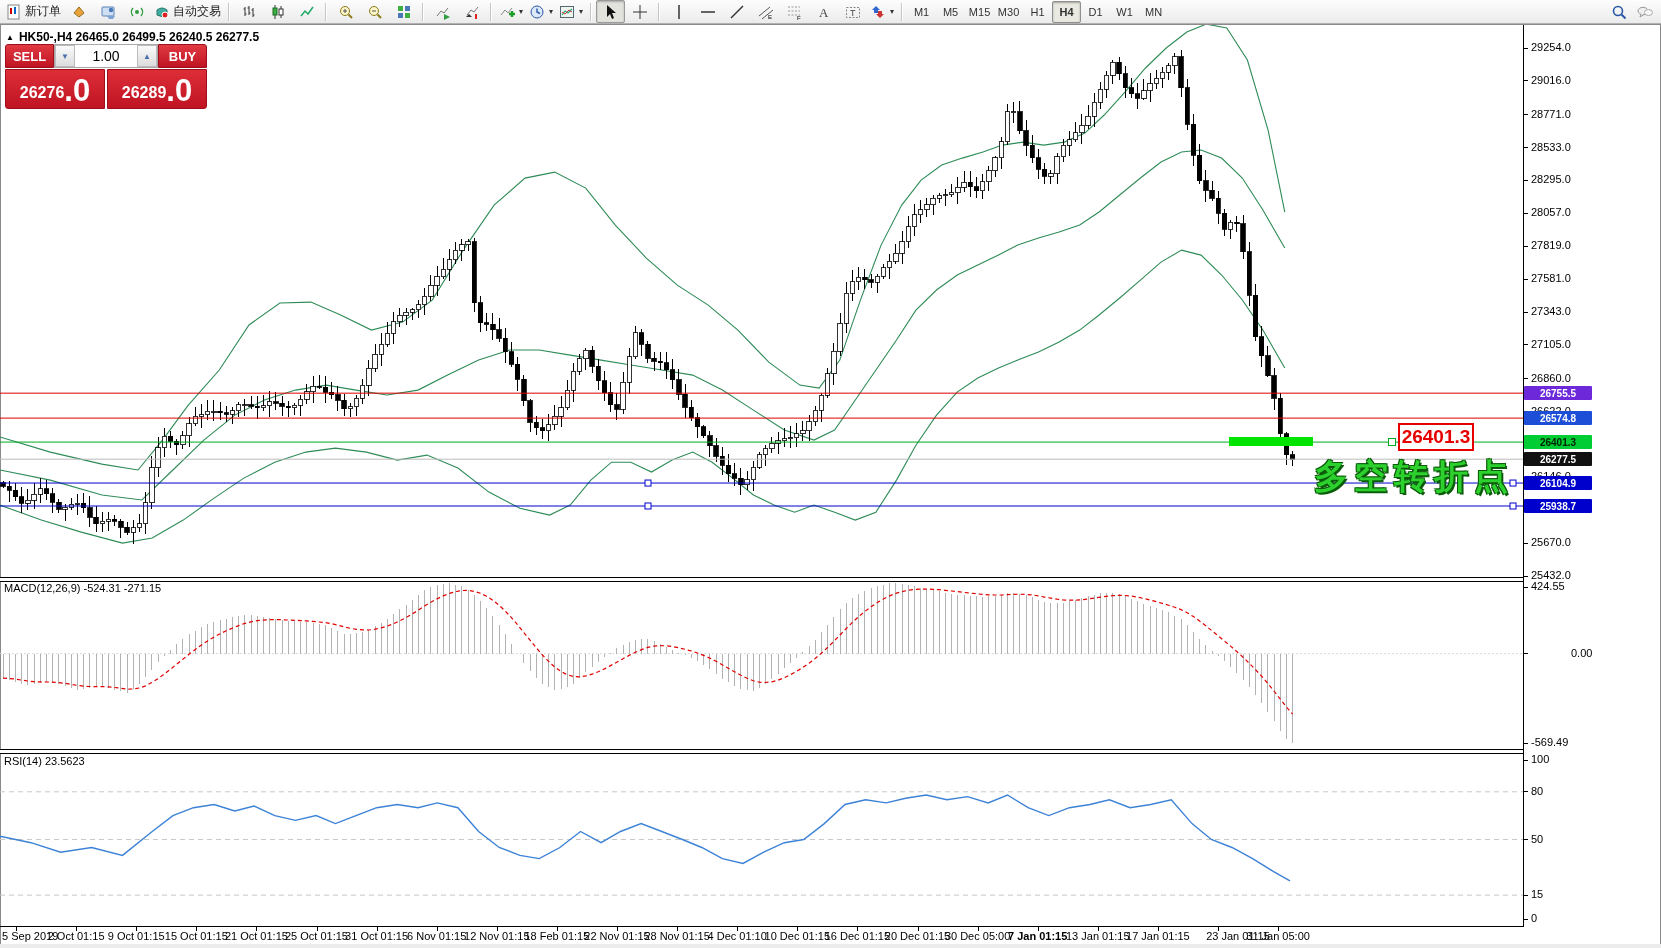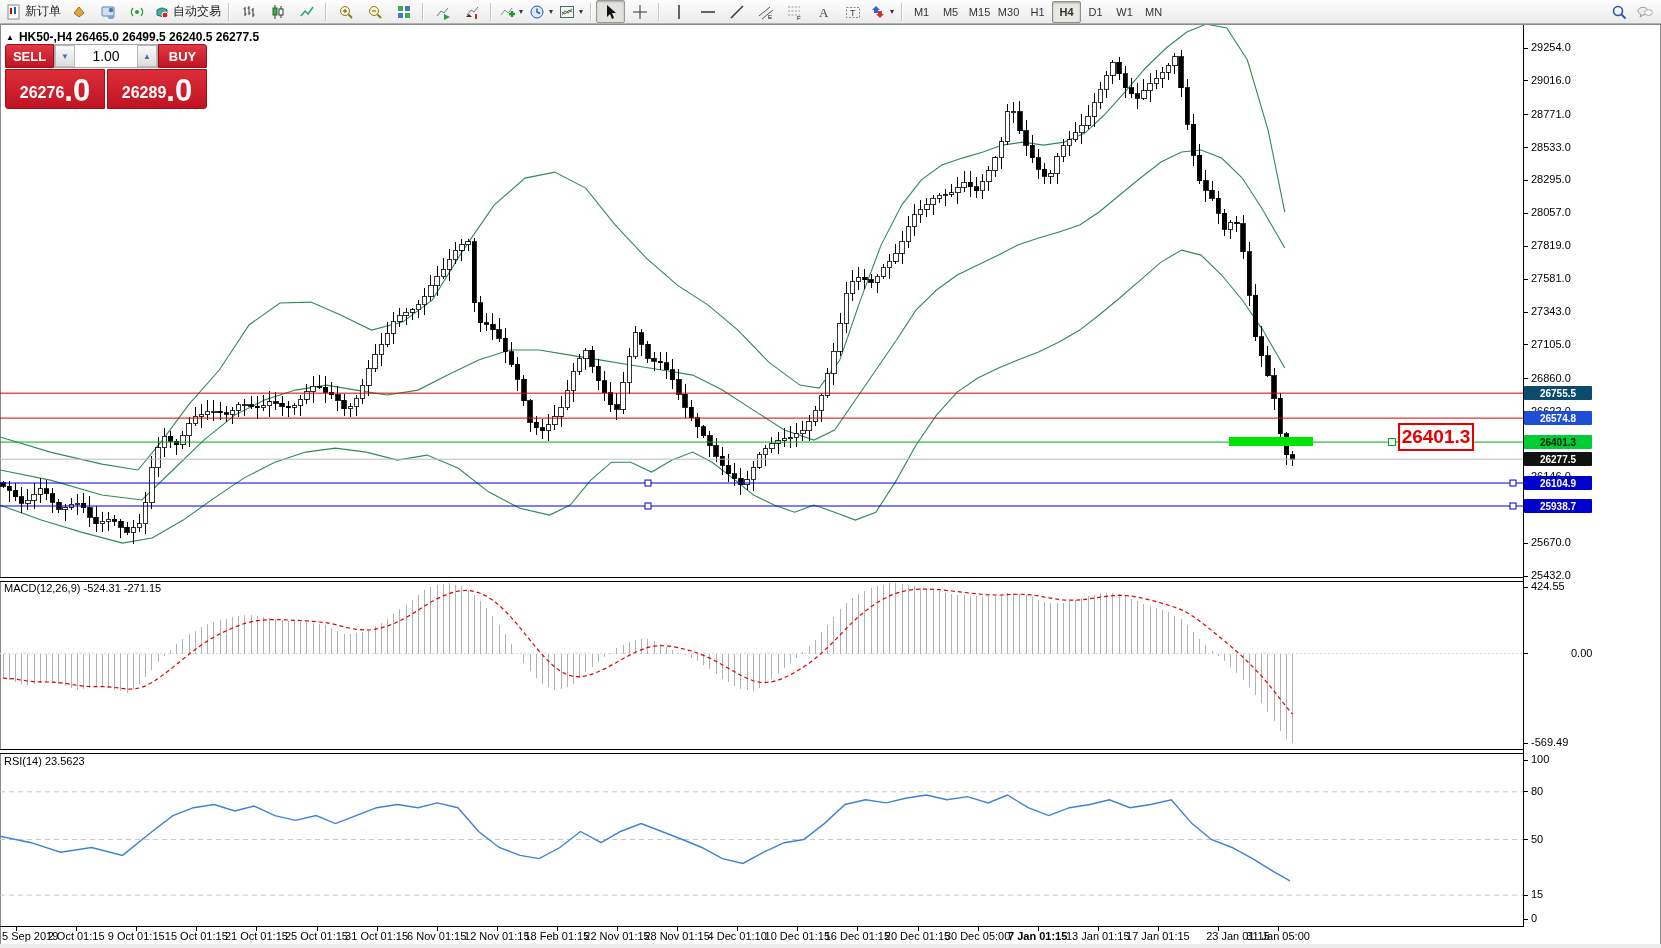--- a/index.html
+++ b/index.html
@@ -1010,21 +1010,21 @@
       <div class="ptick" style="top: 759.5px;"></div>
       <div class="plabel" style="top: 753px;">100</div>
       <div class="ptick" style="top: 791.3px;"></div>
       <div class="plabel" style="top: 784.8px;">80</div>
       <div class="ptick" style="top: 839px;"></div>
       <div class="plabel" style="top: 832.5px;">50</div>
       <div class="ptick" style="top: 894.65px;"></div>
       <div class="plabel" style="top: 888.15px;">15</div>
       <div class="ptick" style="top: 918.5px;"></div>
       <div class="plabel" style="top: 912px;">0</div>
-      <div class="pflag" style="top: 386.162px; background: #0c4a6e; color: rgb(255, 255, 255);">26755.5</div>
+      <div class="pflag" style="top: 386.162px; background: #6d28d9; color: rgb(255, 255, 255);">26755.5</div>
       <div class="pflag" style="top: 411.125px; background: #1d4ed8; color: rgb(255, 255, 255);">26574.8</div>
       <div class="pflag" style="top: 435.094px; background: rgb(0, 204, 51); color: rgb(0, 34, 0);">26401.3</div>
       <div class="pflag" style="top: 452.196px; background: rgb(17, 17, 17); color: rgb(255, 255, 255);">26277.5</div>
       <div class="pflag" style="top: 476.041px; background: rgb(0, 0, 204); color: rgb(255, 255, 255);">26104.9</div>
       <div class="pflag" style="top: 499.001px; background: rgb(0, 0, 204); color: rgb(255, 255, 255);">25938.7</div>
     </div>
   <div id="time-axis">
       <div class="ttick" style="left: 16px;"></div>
       <div class="tlab" style="left: 2px; transform: none;">5 Sep 2019</div>
       <div class="ttick" style="left: 76.1px;"></div>
@@ -1066,17 +1066,18 @@
       <div class="ttick" style="left: 1157.9px;"></div>
       <div class="tlab" style="left: 1157.9px;">17 Jan 01:15</div>
       <div class="ttick" style="left: 1218px;"></div>
       <div class="tlab" style="left: 1218px; padding-left: 40px;">23 Jan 01:15</div>
       <div class="ttick" style="left: 1278.1px;"></div>
       <div class="tlab" style="left: 1278.1px;">31 Jan 05:00</div>
     </div>
 
   <div id="lime-segment"></div>
   <div id="price-box">26401.3</div>
+  <div id="cn-annotation">多空转折点</div>
   <div class="handle" style="left:1388px;top:438px;border-color:#00aa22;"></div>
 
   <div id="bottom-strip"></div>
 
 </div>
 
 </body></html>

